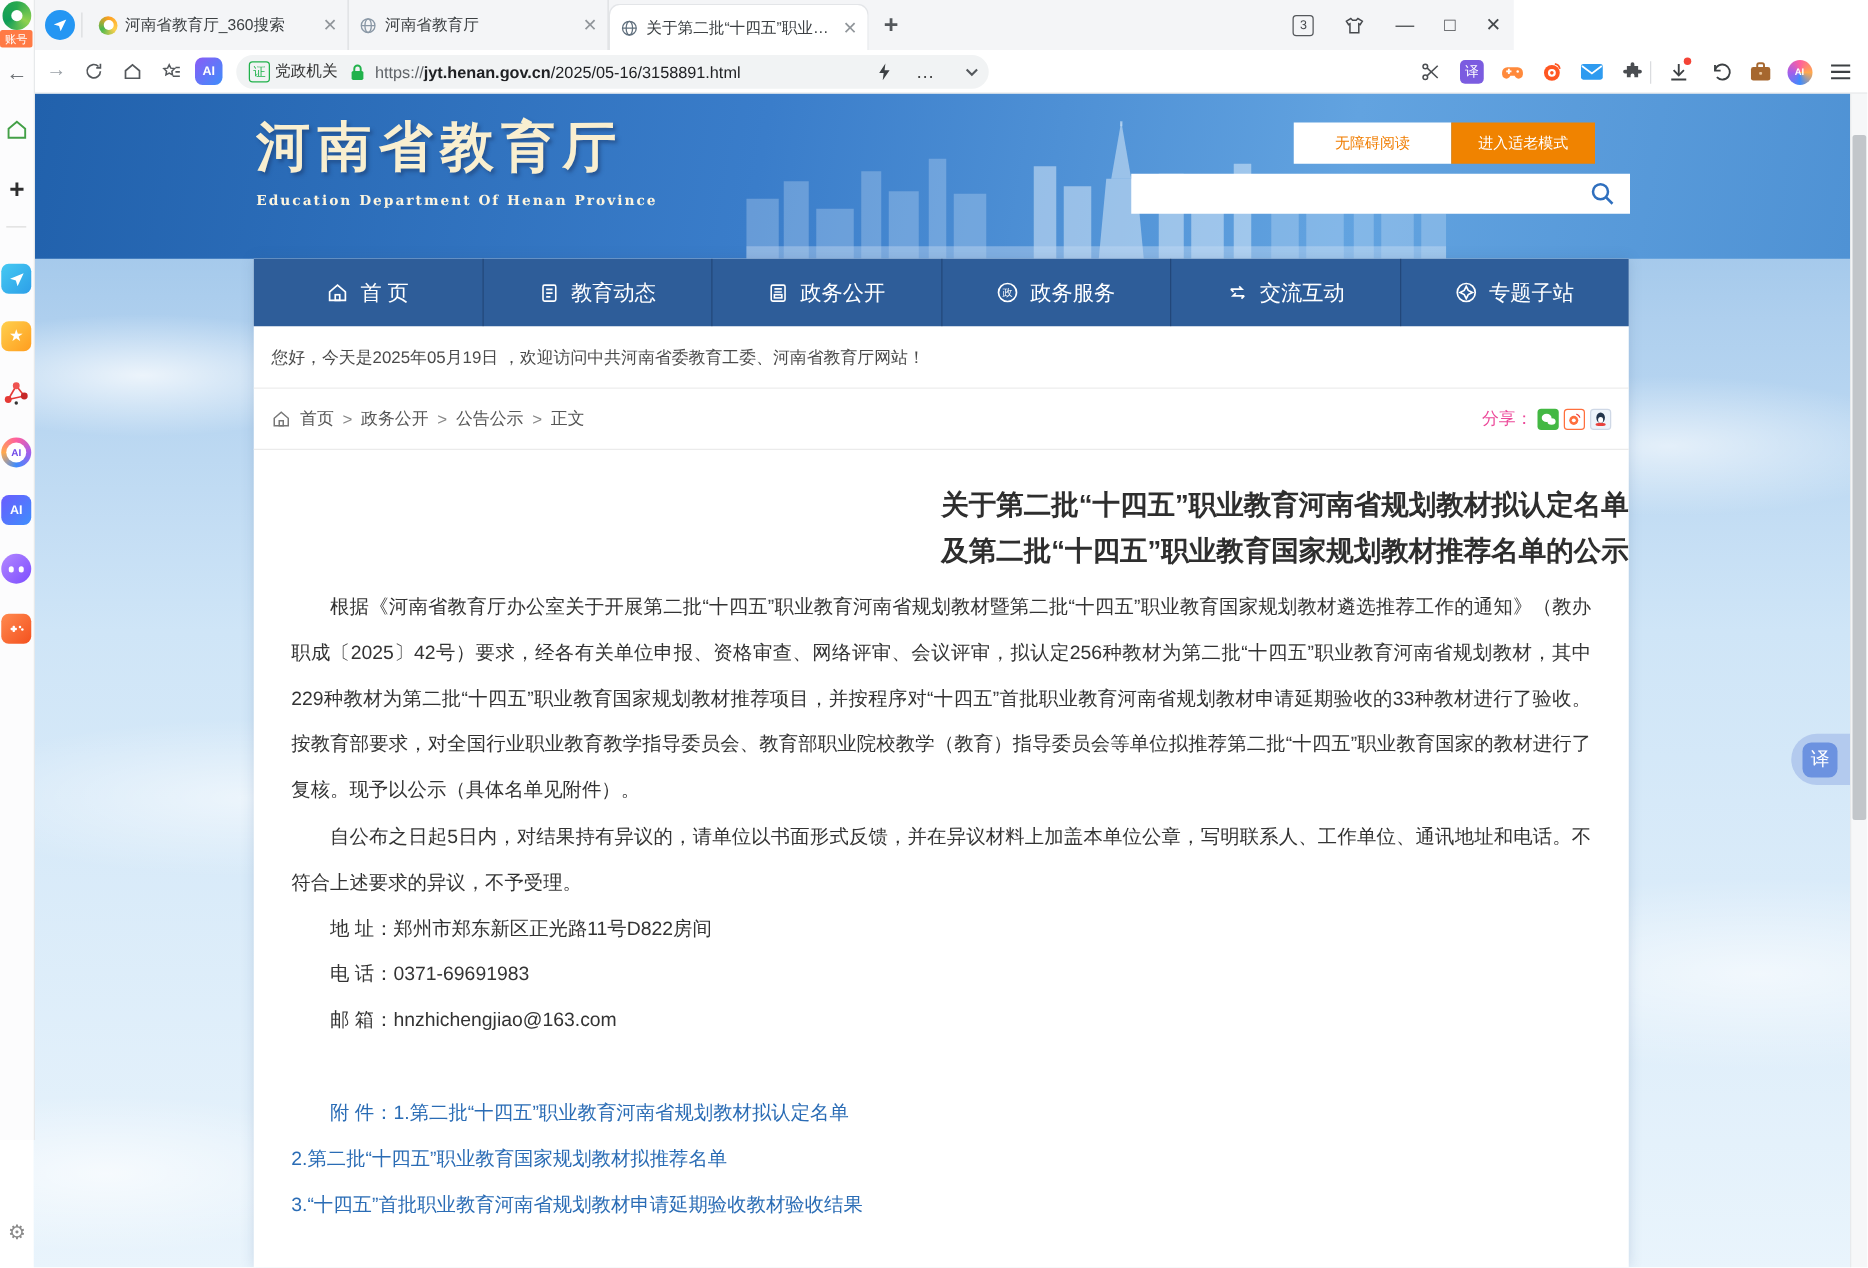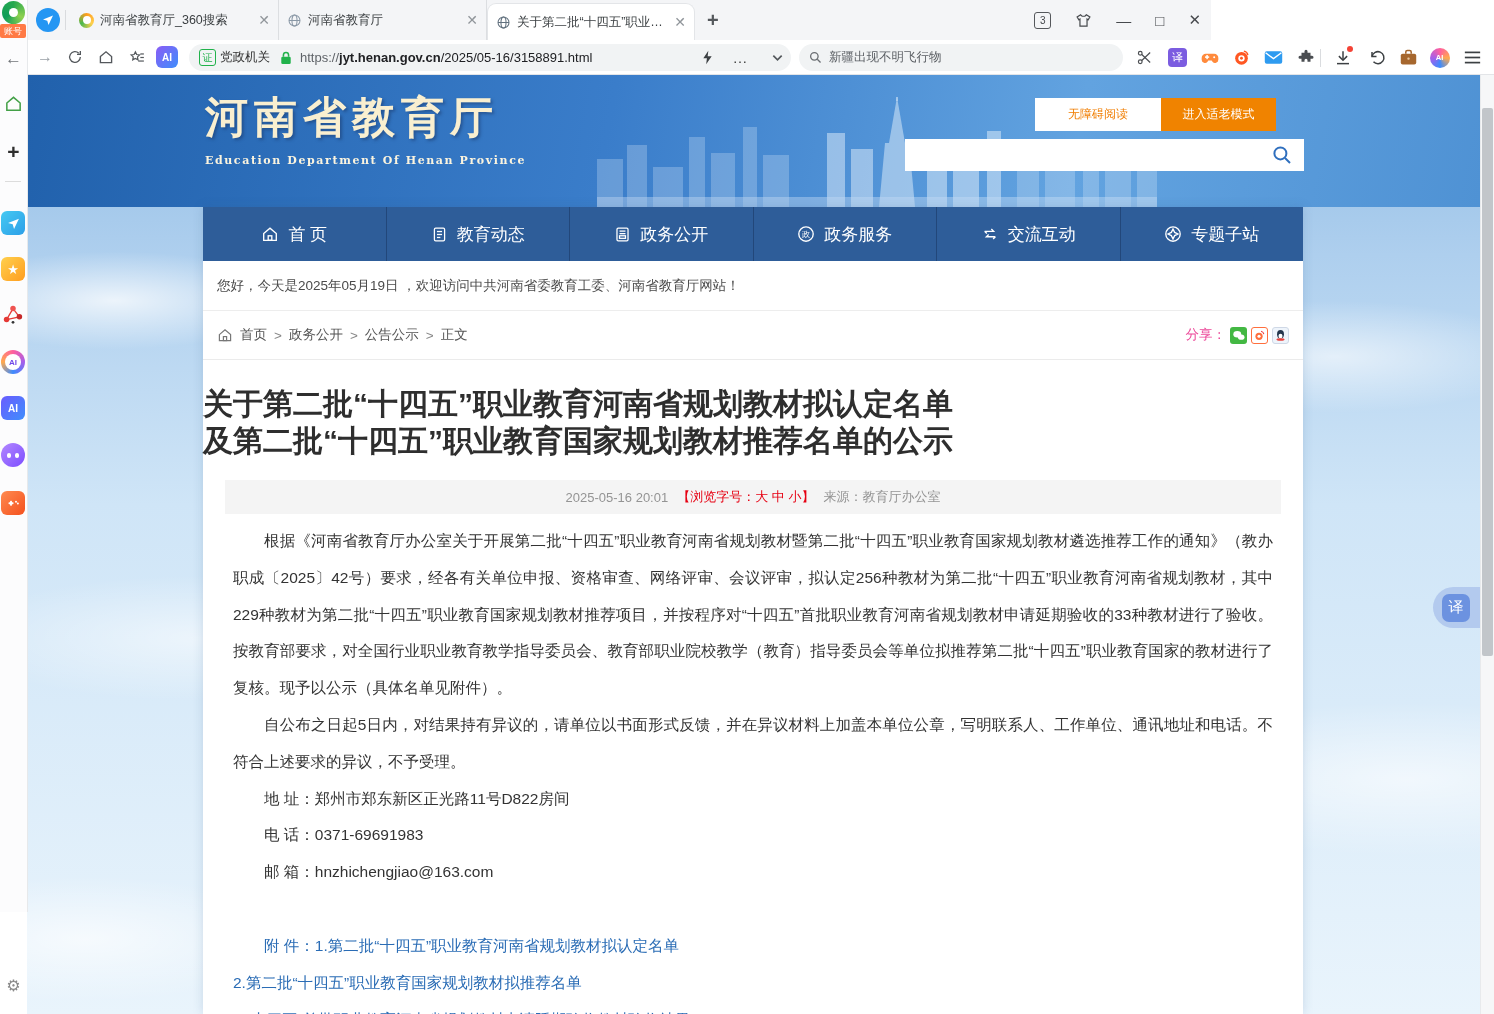--- a/index.html
+++ b/index.html
@@ -99,21 +99,21 @@
   #crumbrow{height:48px;display:flex;align-items:center;padding:0 14px;font-size:13.5px;color:#555;border-bottom:1px solid #ebebeb}
   #crumbrow .sep{margin:0 7px;color:#888}
   #crumbrow .home-ic{margin-right:7px;display:flex}
   #share{margin-left:auto;display:flex;align-items:center;gap:4px;color:#ec4899}
   .sh{width:17px;height:17px;border-radius:3px;display:flex;align-items:center;justify-content:center}
   #sh-wechat{background:#43b843}
   #sh-weibo{background:#fff;border:1px solid #ff6f3d;box-sizing:border-box}
   #sh-qq{background:#eef4fb;border:1px solid #cfd8e6;box-sizing:border-box}
 
   #article{padding-top:25px}
-  .t{font-size:30px;font-weight:bold;color:#2e2e2e;text-align:left;line-height:37px}
+  .t{font-size:22px;font-weight:bold;color:#2e2e2e;text-align:right;line-height:37px}
   #meta{margin:21px 22px 0;background:#f4f4f4;height:34px;display:flex;align-items:center;justify-content:center;gap:9px;font-size:13px;color:#949494}
   #meta .red{color:#e60012}
   #body{margin:9px 30px 0;font-size:15.5px;line-height:36.8px;color:#333;text-align:justify}
   #body p{margin:0;text-indent:2em}
   .contact{text-indent:2em}
   #attach{margin-top:37px;color:#2a6cb5}
   #attach .first{text-indent:2em}
   #attach div{white-space:nowrap}
 
   
@@ -260,27 +260,20 @@
         <path d="M8 1 L2 10 H6.3 L5.4 17 L12 7.5 H7.2 Z"></path>
       </svg>
   </div>
   <div class="ab" id="ab-dots">…</div>
   <div class="ab" id="ab-chev">
     <svg width="13" height="13" viewBox="0 0 14 14" fill="none" stroke="#54585c" stroke-width="1.8">
         <path d="M2.5 5 L7 9.5 L11.5 5"></path>
       </svg>
   </div>
 
-  <div id="searchpill">
-    <svg width="13" height="13" viewBox="0 0 16 16" fill="none" stroke="#6a6e72" stroke-width="1.6">
-        <circle cx="6.6" cy="6.6" r="4.6"></circle>
-        <line x1="10.2" y1="10.2" x2="14.2" y2="14.2"></line>
-      </svg>
-    <span class="q">新疆出现不明飞行物</span>
-  </div>
 
   <div class="tool" id="t-cut">
     <svg width="17" height="17" viewBox="0 0 24 24" fill="none" stroke="#4a4d51" stroke-width="1.7">
         <circle cx="6" cy="6" r="2.6"></circle>
         <circle cx="6" cy="18" r="2.6"></circle>
         <line x1="8.2" y1="7.8" x2="20" y2="19"></line>
         <line x1="8.2" y1="16.2" x2="20" y2="5"></line>
       </svg>
   </div>
   <div class="tool" id="t-tr">
@@ -480,25 +473,20 @@
               <ellipse cx="7" cy="14" rx="5.4" ry="1.7" fill="#e8413c"></ellipse>
             </svg>
         </span>
       </span>
     </div>
 
     <div id="article">
       <div class="t">关于第二批“十四五”职业教育河南省规划教材拟认定名单</div>
       <div class="t">及第二批“十四五”职业教育国家规划教材推荐名单的公示</div>
 
-      <div id="meta">
-        <span>2025-05-16 20:01</span>
-        <span class="red">【浏览字号：大 中 小】</span>
-        <span>来源：教育厅办公室</span>
-      </div>
 
       <div id="body">
         <p>根据《河南省教育厅办公室关于开展第二批“十四五”职业教育河南省规划教材暨第二批“十四五”职业教育国家规划教材遴选推荐工作的通知》（教办职成〔2025〕42号）要求，经各有关单位申报、资格审查、网络评审、会议评审，拟认定256种教材为第二批“十四五”职业教育河南省规划教材，其中229种教材为第二批“十四五”职业教育国家规划教材推荐项目，并按程序对“十四五”首批职业教育河南省规划教材申请延期验收的33种教材进行了验收。按教育部要求，对全国行业职业教育教学指导委员会、教育部职业院校教学（教育）指导委员会等单位拟推荐第二批“十四五”职业教育国家的教材进行了复核。现予以公示（具体名单见附件）。</p>
         <p>自公布之日起5日内，对结果持有异议的，请单位以书面形式反馈，并在异议材料上加盖本单位公章，写明联系人、工作单位、通讯地址和电话。不符合上述要求的异议，不予受理。</p>
         <div class="contact">地 址：郑州市郑东新区正光路11号D822房间</div>
         <div class="contact">电 话：0371-69691983</div>
         <div class="contact">邮 箱：hnzhichengjiao@163.com</div>
 
         <div id="attach">
           <div class="first"><span>附 件：</span><span>1.第二批“十四五”职业教育河南省规划教材拟认定名单</span></div>

